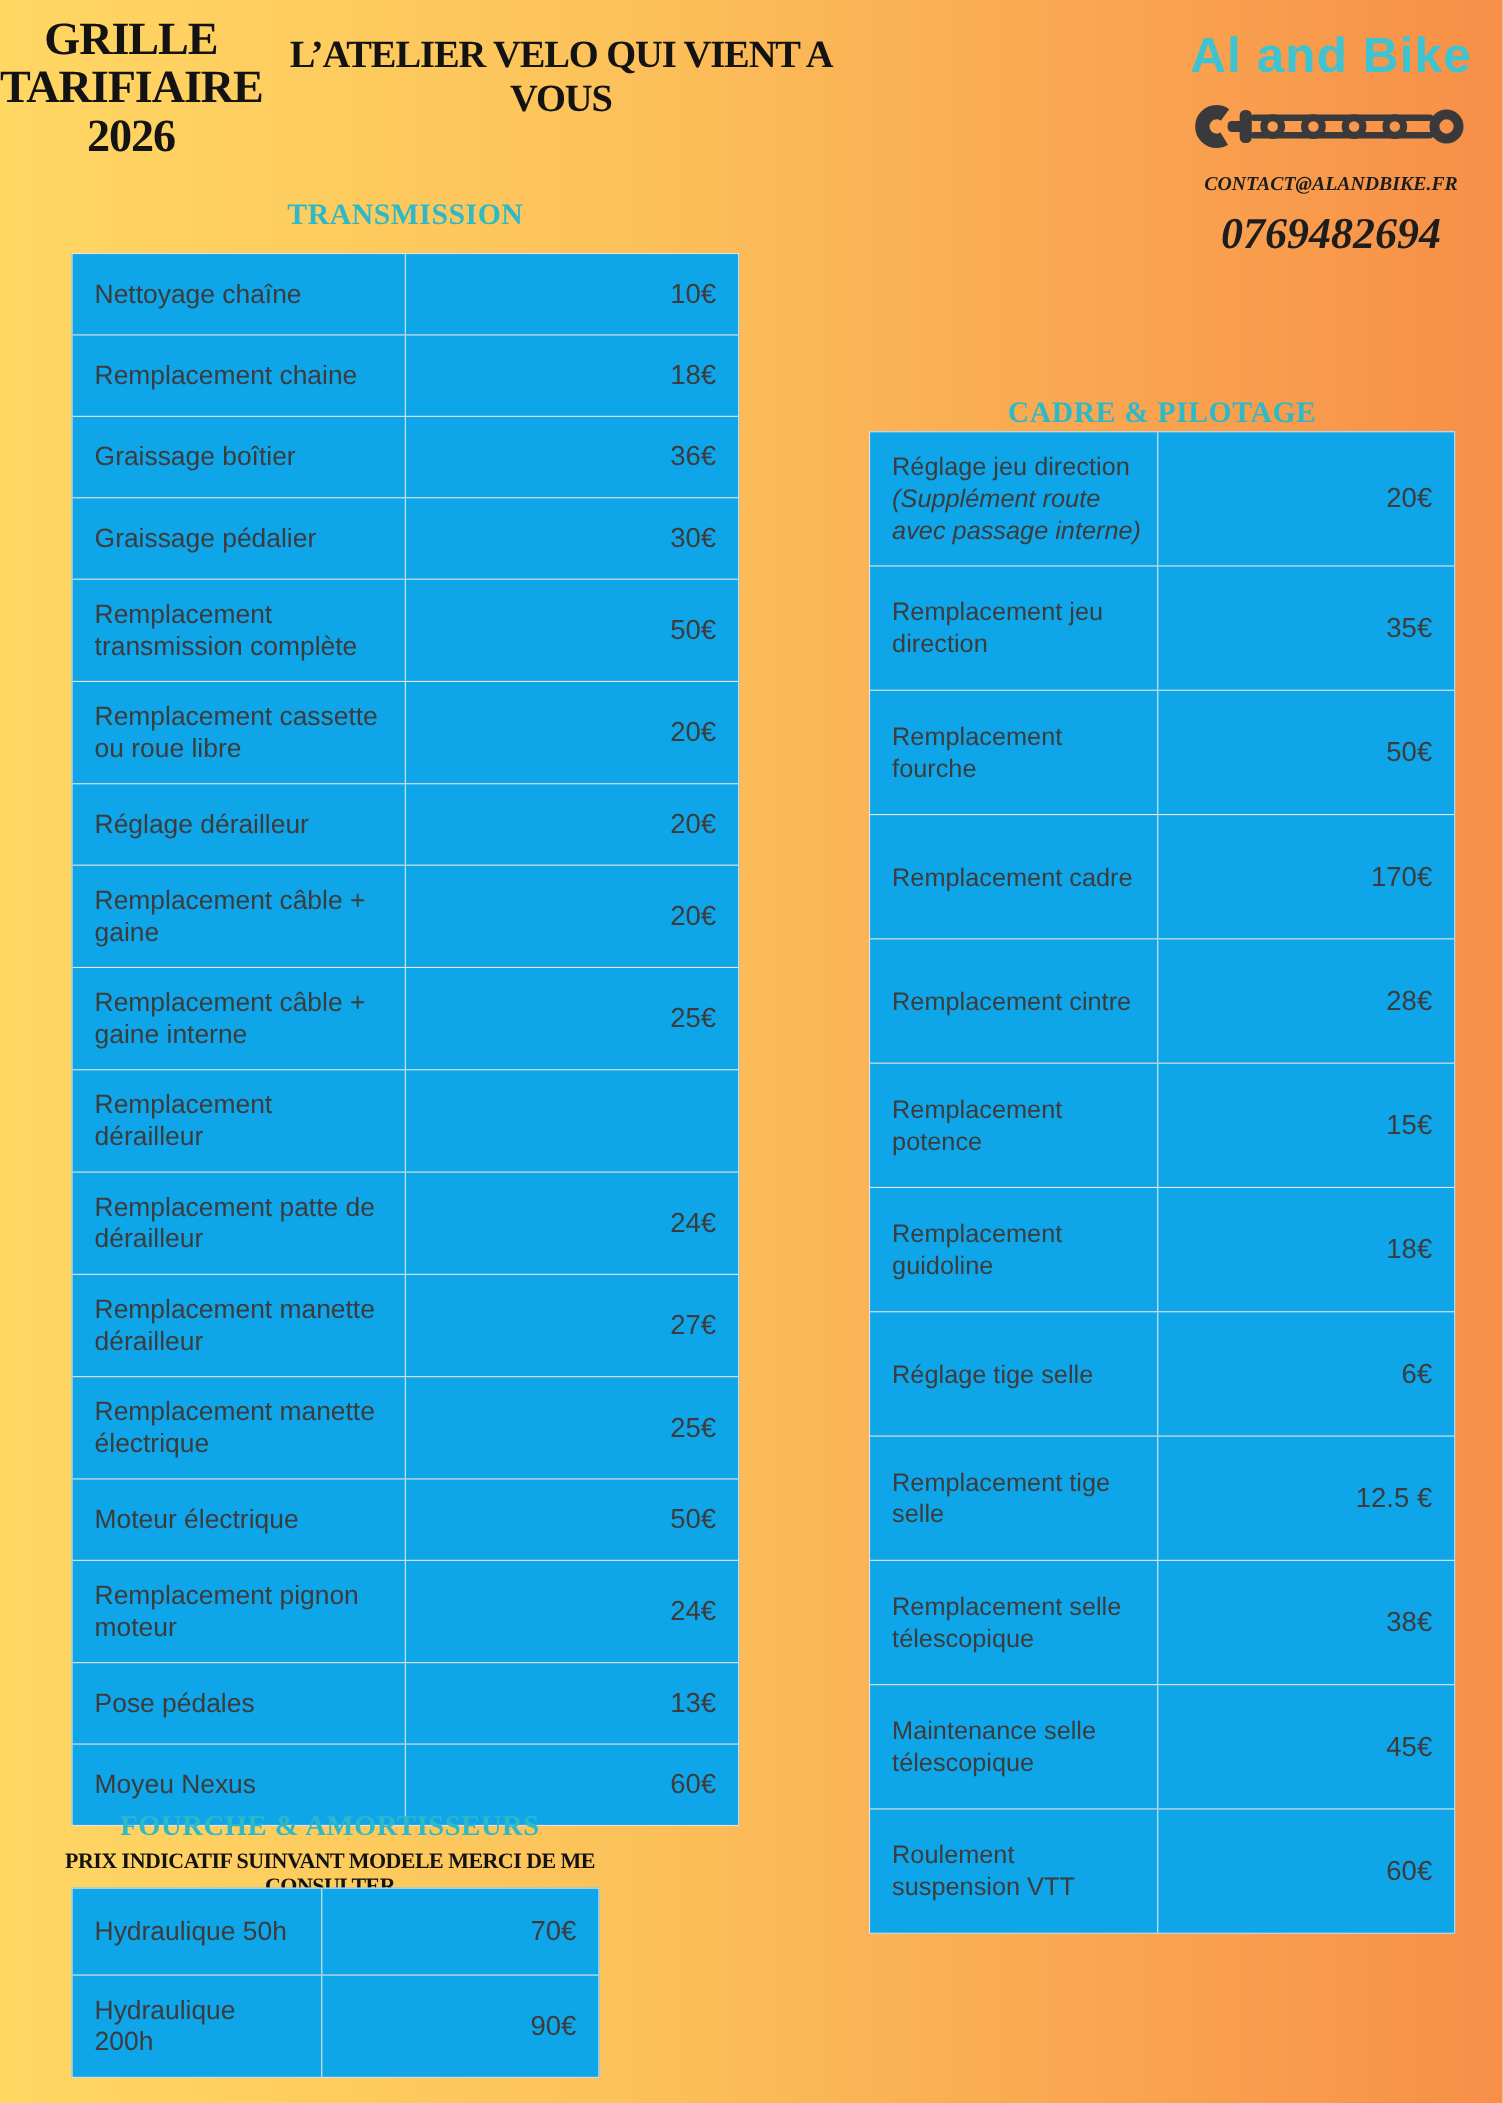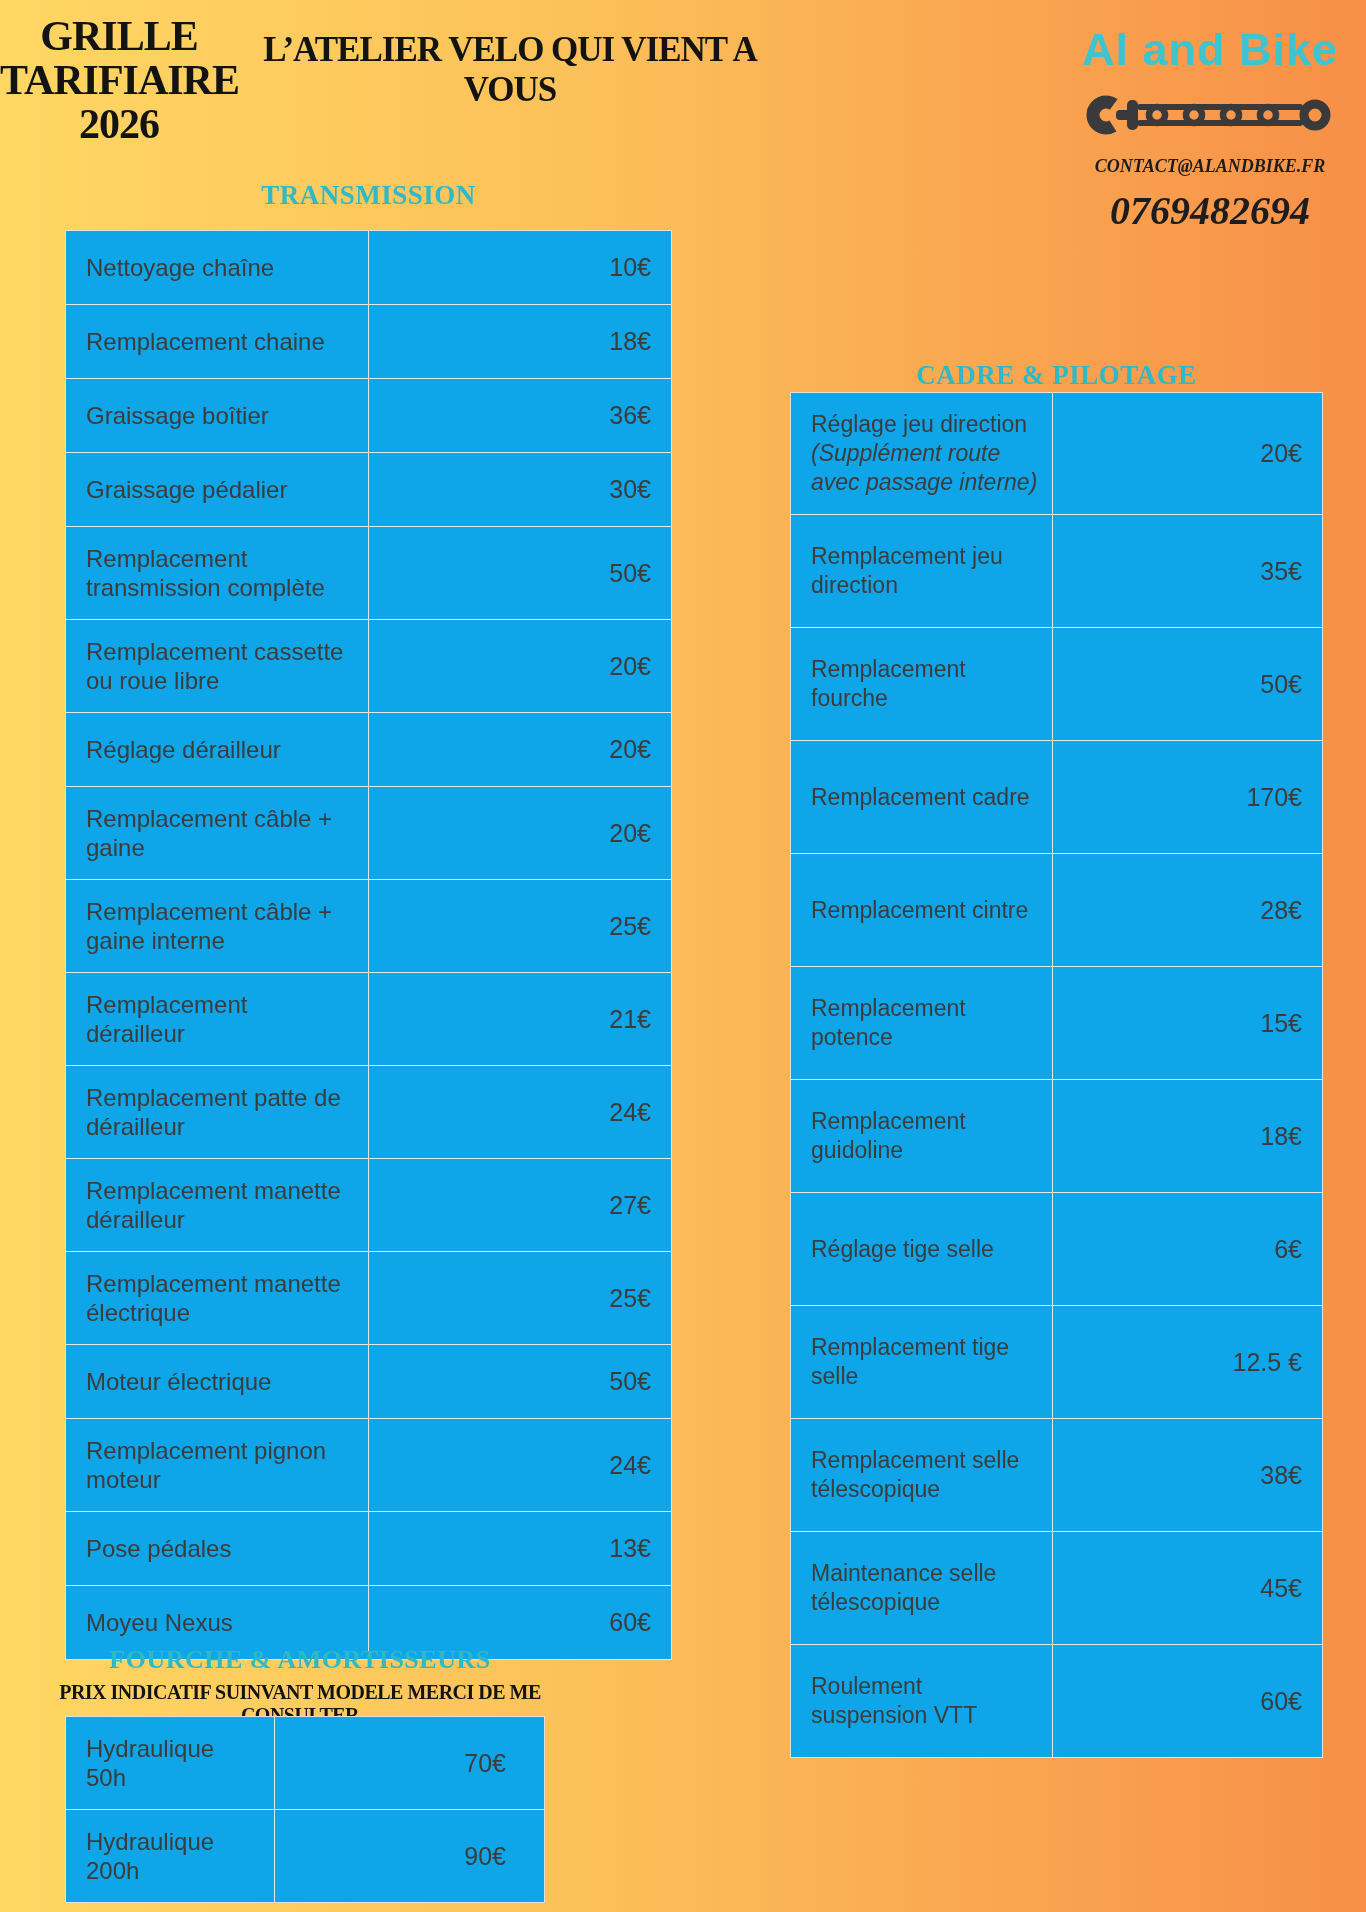--- a/index.html
+++ b/index.html
@@ -74,21 +74,21 @@
   .t-left .cell.label{width:303px;}
   .t-left .cell.price{width:302px;}
 
   .t-right{left:790px;top:392px;width:533px;}
   .t-right .cell{min-height:112px;}
   .t-right .cell.label{width:262px;font-size:23px;padding-right:8px;}
   .t-right .cell.price{width:269px;}
 
   .t-small{left:65px;top:1716px;width:480px;}
   .t-small .cell{min-height:78px;}
-  .t-small .cell.label{width:209px;}
+  .t-small .cell.label{width:227px;}
   .t-small .cell.price{width:251px;}
 </style>
 </head>
 <body>
 
 <div class="abs main-title">
   <div>GRILLE</div>
   <div>TARIFIAIRE</div>
   <div>2026</div>
 </div>
@@ -204,23 +204,20 @@
       </div>
       <div class="cell price">
         <span>25€</span>
       </div>
     </div>
 
     <div class="prow">
       <div class="cell label">
         <span>Remplacement dérailleur</span>
       </div>
-      <div class="cell price">
-        <span>21€</span>
-      </div>
     </div>
 
     <div class="prow">
       <div class="cell label">
         <span>Remplacement patte de dérailleur</span>
       </div>
       <div class="cell price">
         <span>24€</span>
       </div>
     </div>

